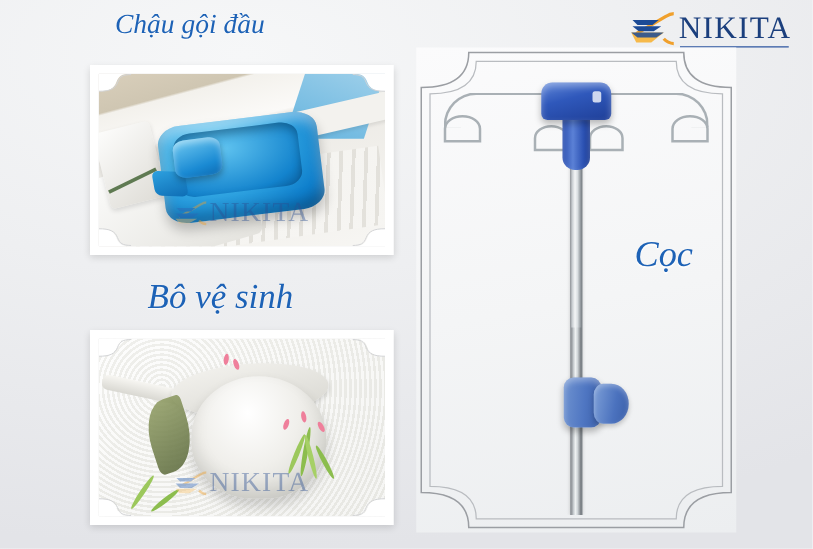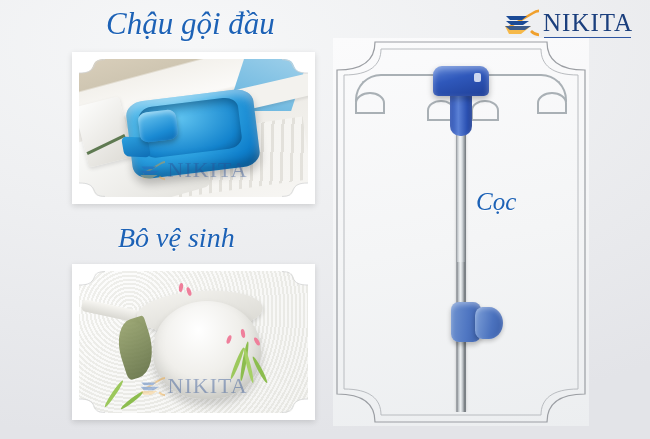--- a/index.html
+++ b/index.html
@@ -27,23 +27,23 @@
   .brand-rule{position:absolute;left:1px;right:2px;bottom:-3px;height:1px;background:#2d55a0;}
 
   
   .caption{
     position:absolute;
     font-family:"Liberation Serif","DejaVu Serif",serif;
     font-style:italic;color:#1d62b6;
     text-shadow:0 1px 1px rgba(255,255,255,.85);
     white-space:nowrap;
   }
-  #cap-basin{left:106px;top:6px;font-size:31px;}
+  #cap-basin{left:92px;top:6px;font-size:22px;}
   #cap-bedpan{left:118px;top:222px;font-size:28px;text-align:center;}
-  #cap-pole{left:476px;top:187px;font-size:25px;line-height:1.18;text-align:left;white-space:normal;width:110px;}
+  #cap-pole{left:476px;top:187px;font-size:29px;line-height:1.18;text-align:center;white-space:normal;width:110px;}
 
   
   .photo-frame{position:absolute;background:#ffffff;box-shadow:0 2px 6px rgba(0,0,0,.14);}
   .photo-frame .pad{position:absolute;inset:7px;overflow:hidden;background:#e8e8e6;}
   
   .corner{position:absolute;width:26px;height:22px;pointer-events:none;}
   .corner svg{display:block;}
   #frame-basin{left:72px;top:52px;width:243px;height:152px;}
   #frame-bedpan{left:72px;top:264px;width:243px;height:156px;}
 

